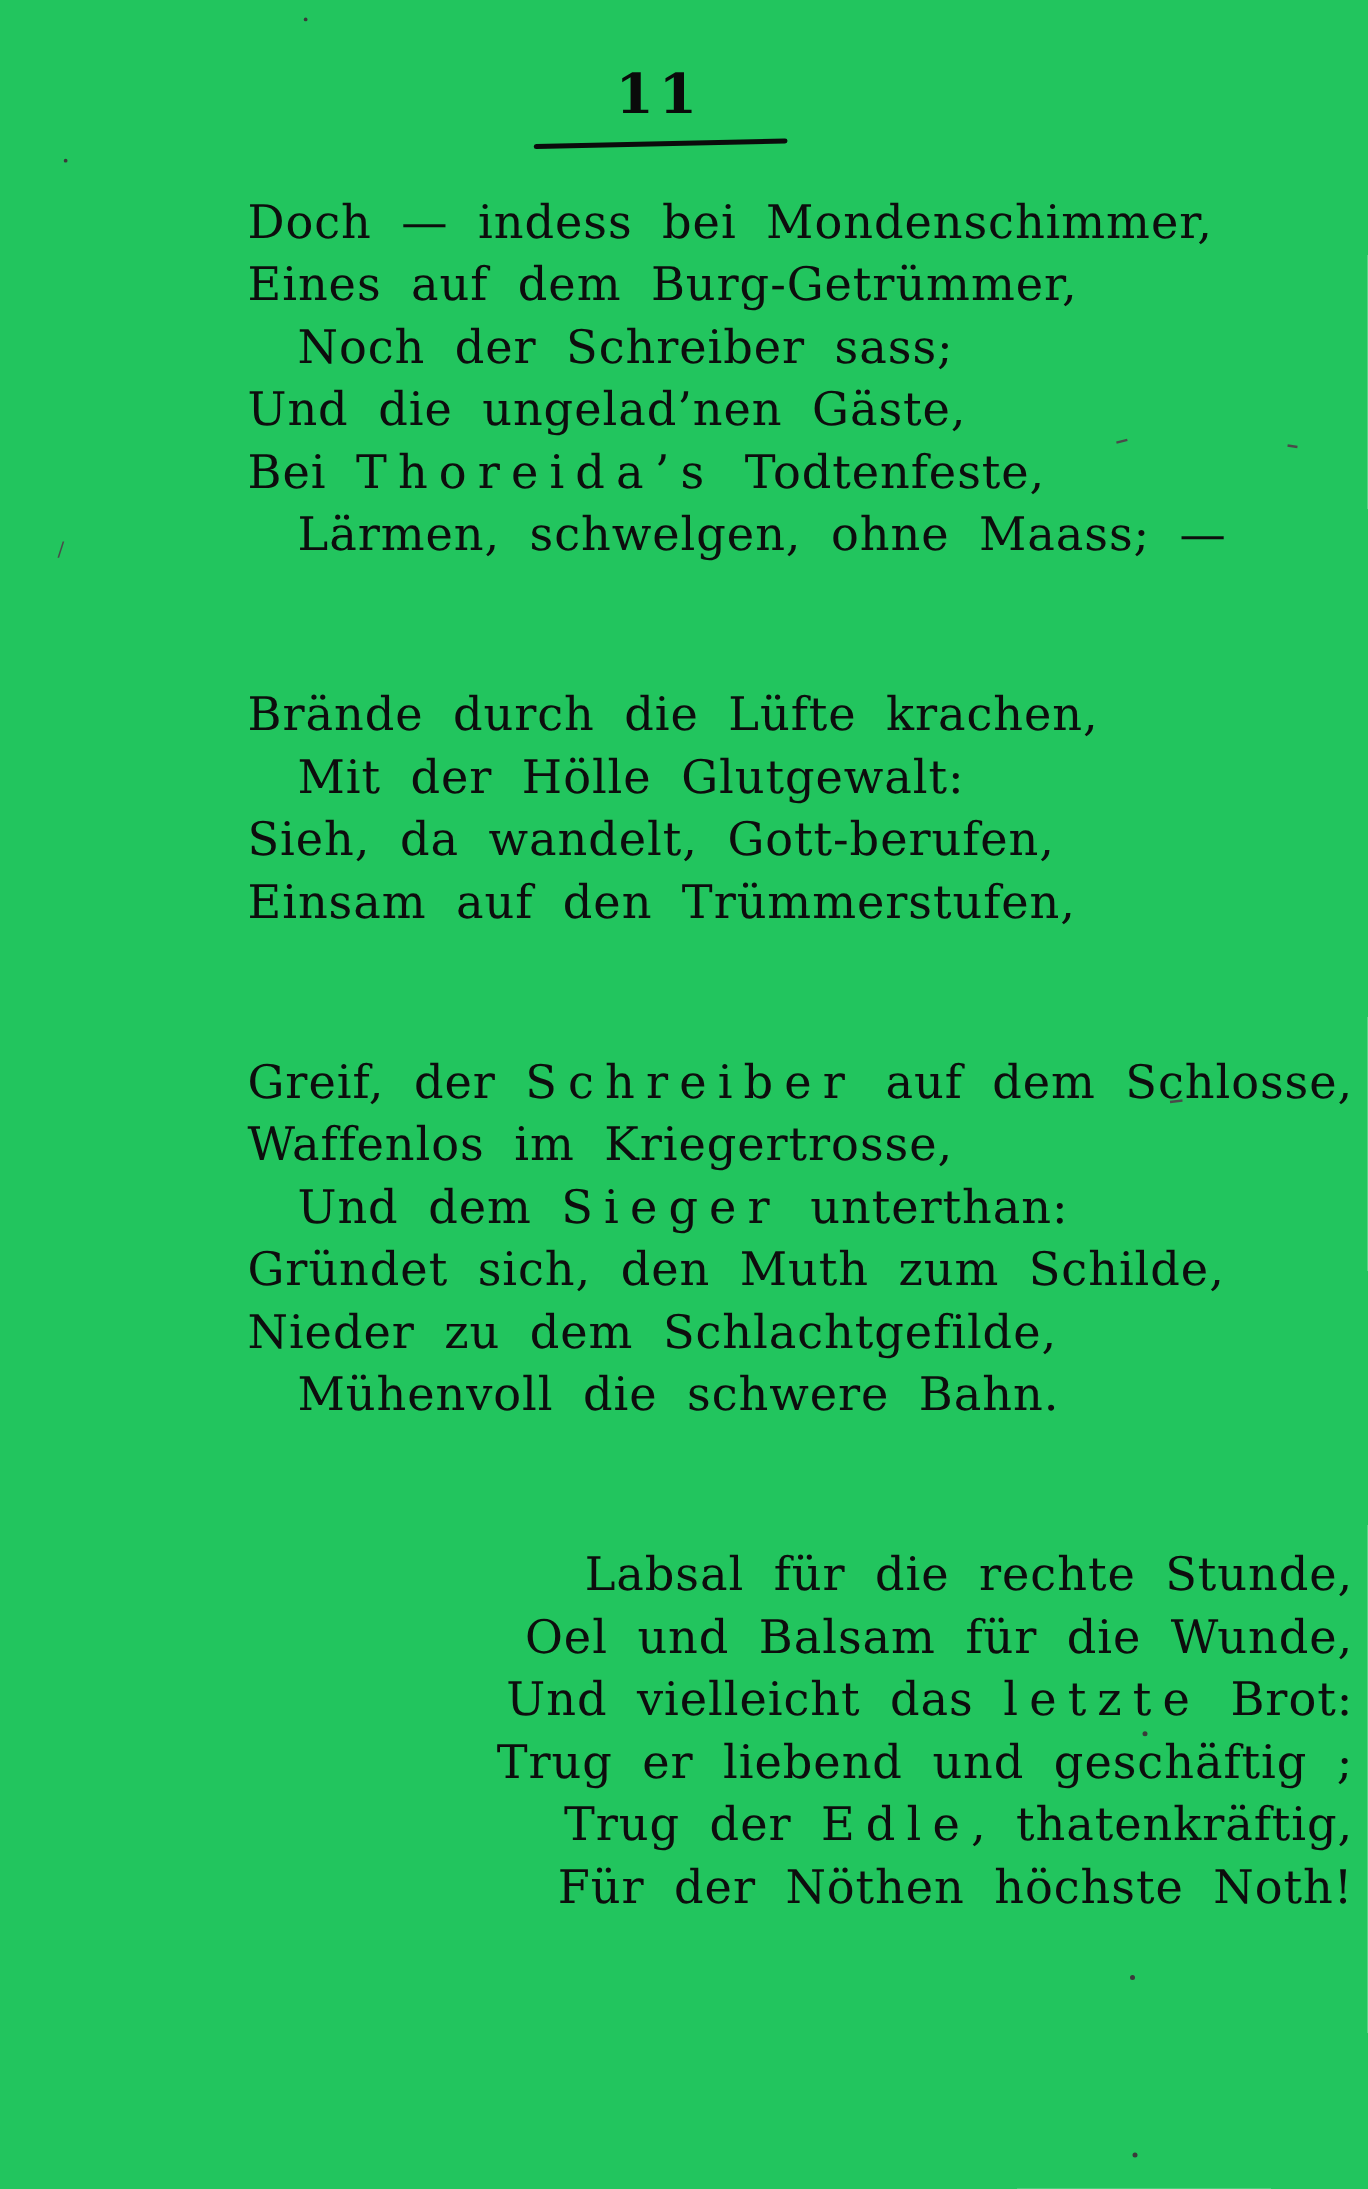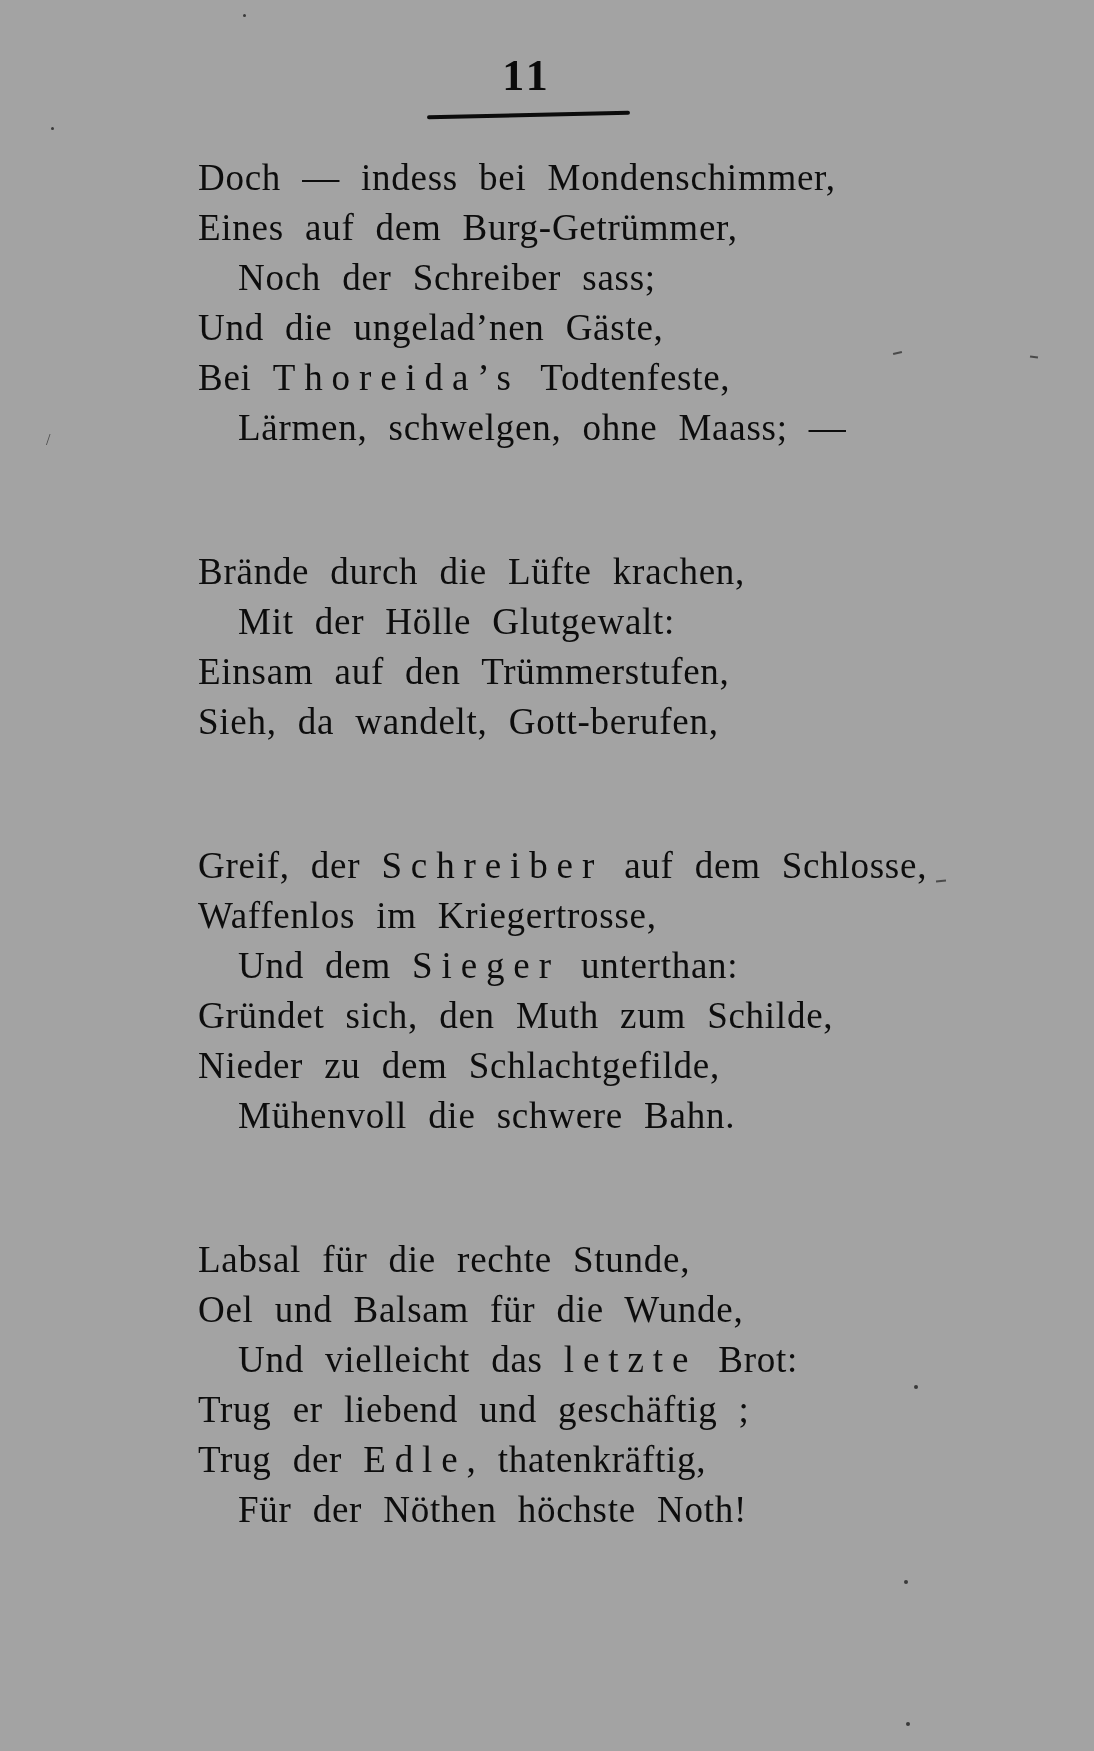--- a/index.html
+++ b/index.html
@@ -6,22 +6,21 @@
   body{
     width:1094px;height:1751px;
     background:#ffffff;
     font-family:"DejaVu Serif","Liberation Serif",serif;
     color:#0d0d0d;
     overflow:hidden;
   }
   .page{
     position:relative;
     width:1094px;height:1751px;
-    background:#a3a3a3;
-    font-family:Liberation Serif, serif;
+    background:#22c55e;
   }
   .page-number{
     position:absolute;
     top:50px;left:0;width:1054px;
     text-align:center;
     font-size:44px;
     font-weight:bold;
     letter-spacing:4px;
     color:#0a0a0a;
   }
@@ -32,21 +31,21 @@
     background:#0b0b0b;
     transform:rotate(-1.3deg);
     border-radius:2px;
   }
   .poem{
     position:absolute;
     top:153px;left:150px;
     font-size:37px;
   }
   .stanza{margin:0 0 94px 0;}
-  .stanza:last-child{margin-bottom:0;}
+  .stanza:last-child{margin-bottom:0;text-align:right;}
   .line{
     height:50px;
     line-height:50px;
     white-space:nowrap;
     word-spacing:0.30em;
     letter-spacing:0.02em;
     margin-left:48px;
   }
   .line.indent{padding-left:40px;}
   .sperr{letter-spacing:0.24em;}
@@ -82,22 +81,22 @@
         <div class="line"><span>Doch — indess bei Mondenschimmer,</span></div>
         <div class="line"><span>Eines auf dem Burg-Getrümmer,</span></div>
         <div class="line indent"><span>Noch der Schreiber sass;</span></div>
         <div class="line"><span>Und die ungelad’nen Gäste,</span></div>
         <div class="line"><span>Bei </span><span class="sperr">Thoreida’s</span><span> Todtenfeste,</span></div>
         <div class="line indent"><span>Lärmen, schwelgen, ohne Maass; —</span></div>
       </div>
       <div class="stanza">
         <div class="line"><span>Brände durch die Lüfte krachen,</span></div>
         <div class="line indent"><span>Mit der Hölle Glutgewalt:</span></div>
+        <div class="line"><span>Sieh, da wandelt, Gott-berufen,</span></div>
         <div class="line"><span>Einsam auf den Trümmerstufen,</span></div>
-        <div class="line"><span>Sieh, da wandelt, Gott-berufen,</span></div>
       </div>
       <div class="stanza">
         <div class="line"><span>Greif, der </span><span class="sperr">Schreiber</span><span> auf dem Schlosse,</span></div>
         <div class="line"><span>Waffenlos im Kriegertrosse,</span></div>
         <div class="line indent"><span>Und dem </span><span class="sperr">Sieger</span><span> unterthan:</span></div>
         <div class="line"><span>Gründet sich, den Muth zum Schilde,</span></div>
         <div class="line"><span>Nieder zu dem Schlachtgefilde,</span></div>
         <div class="line indent"><span>Mühenvoll die schwere Bahn.</span></div>
       </div>
       <div class="stanza">

